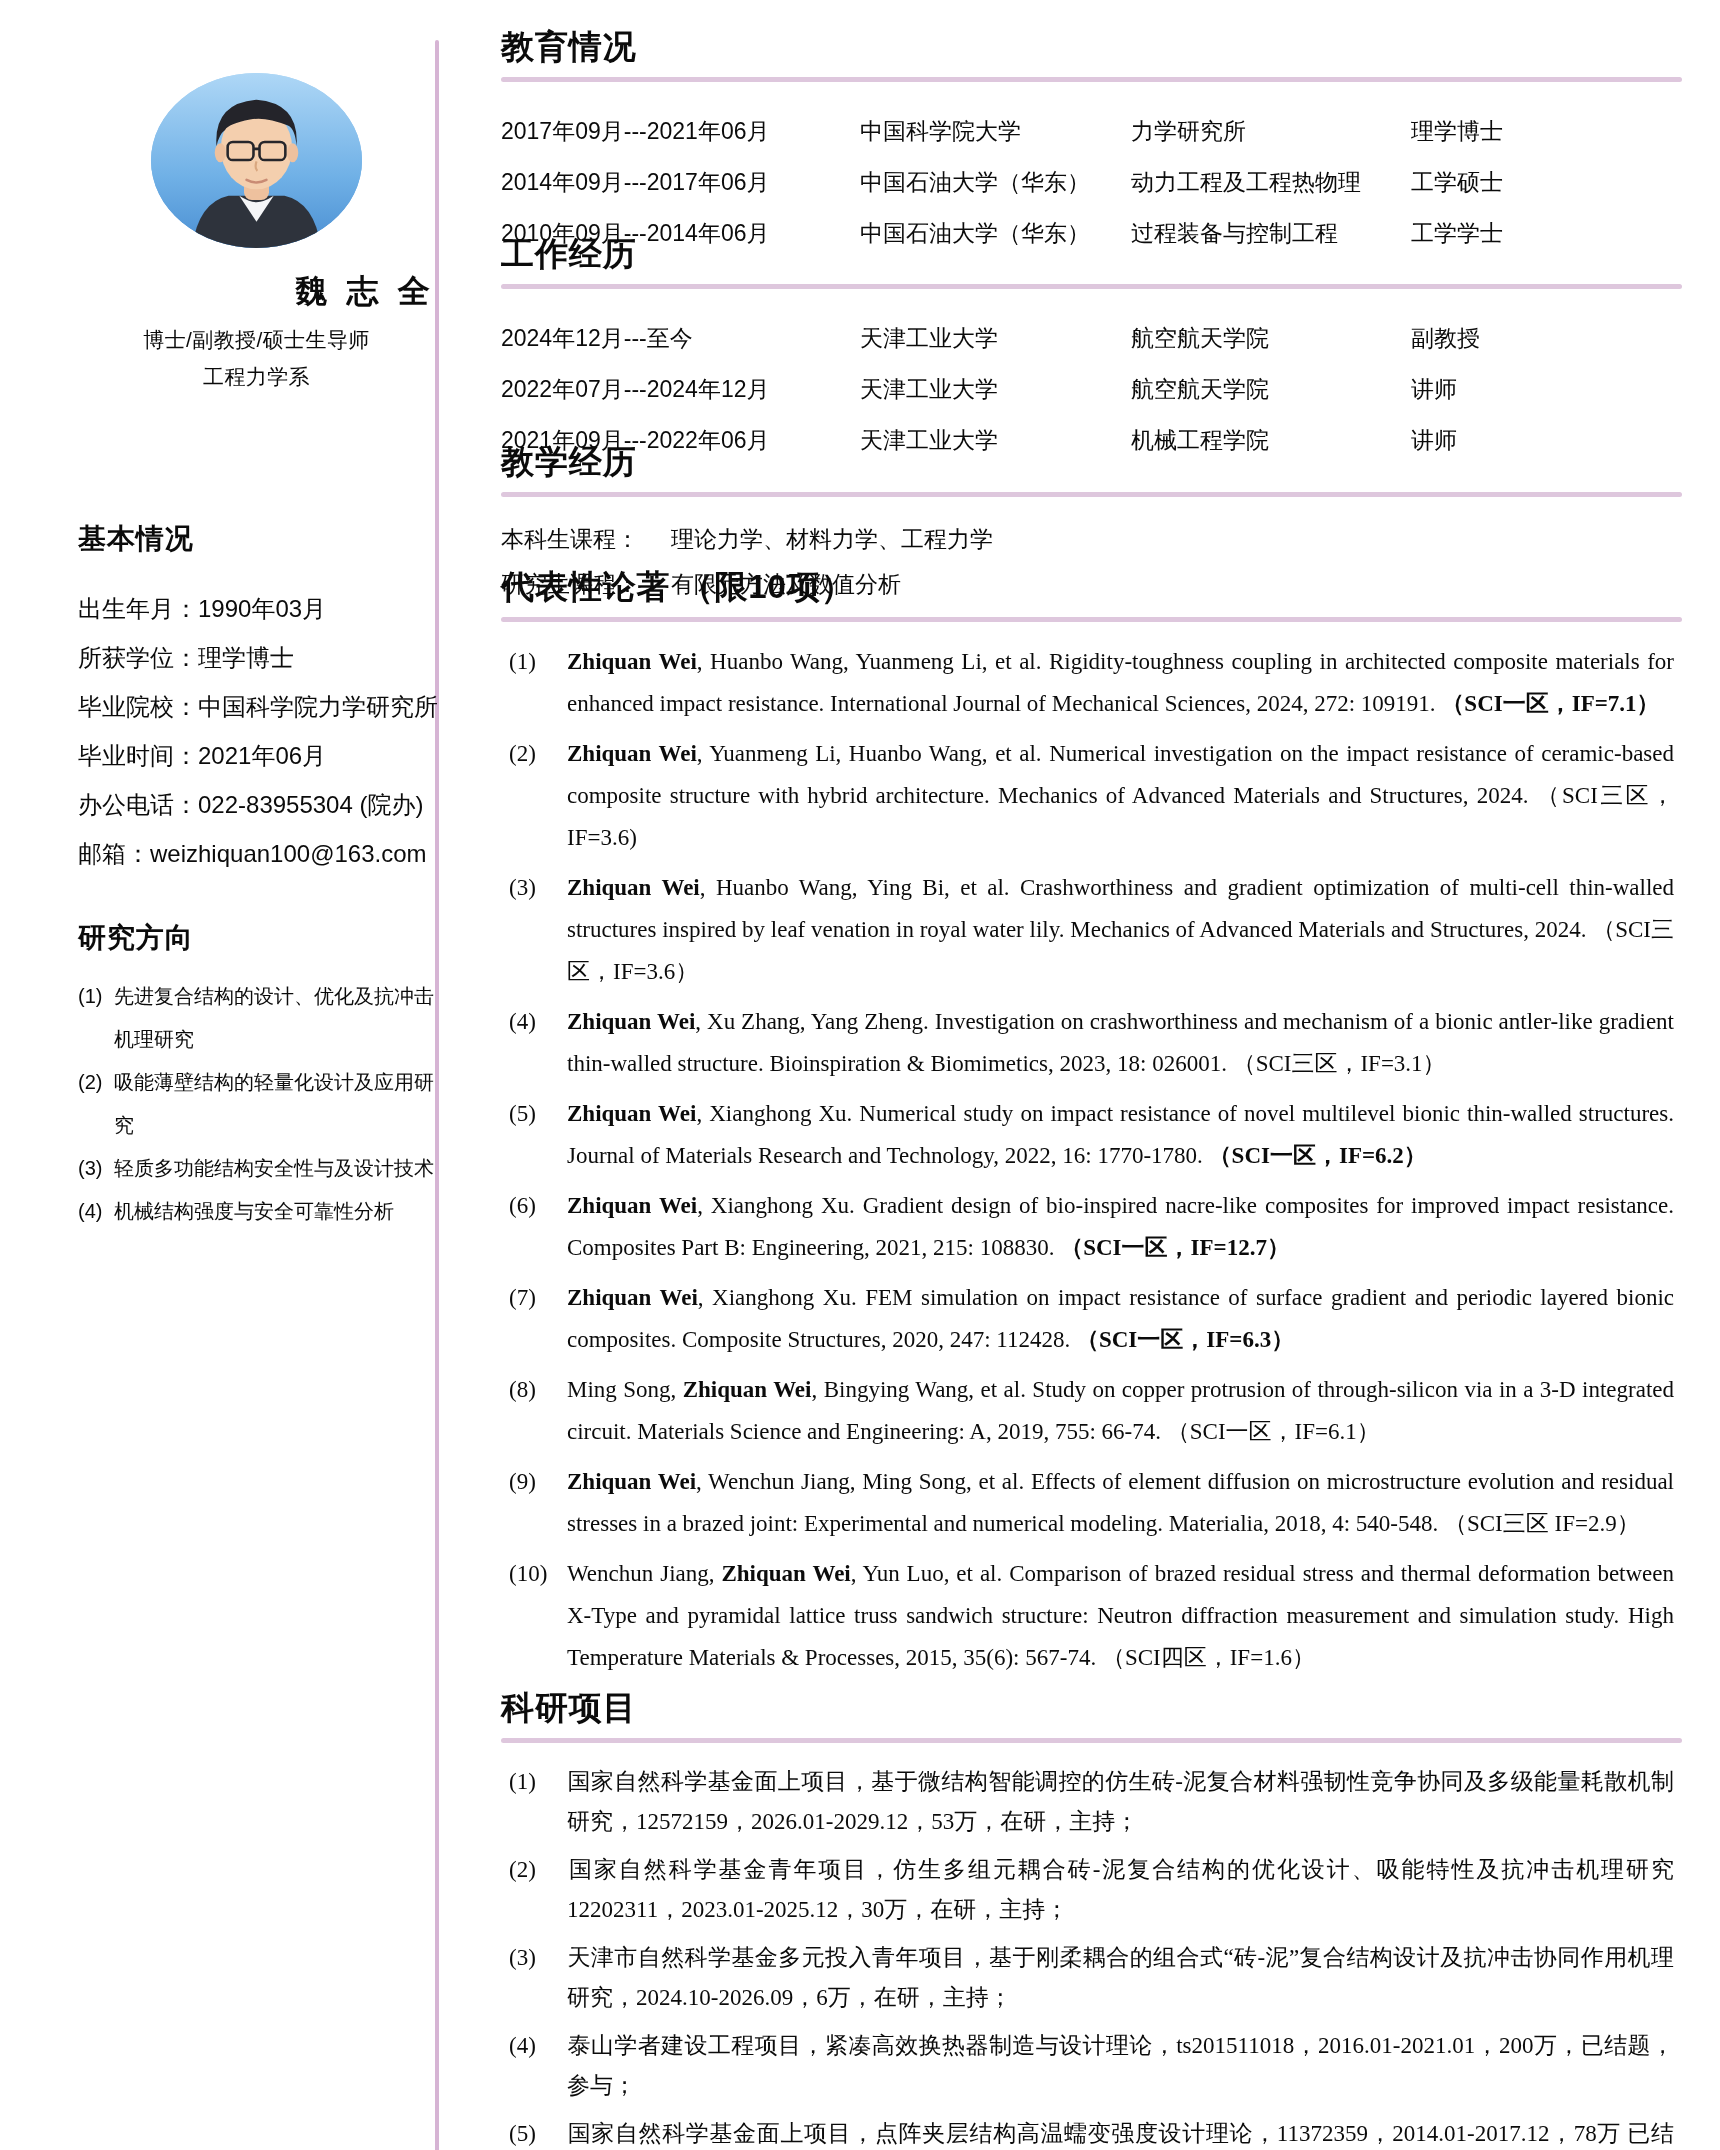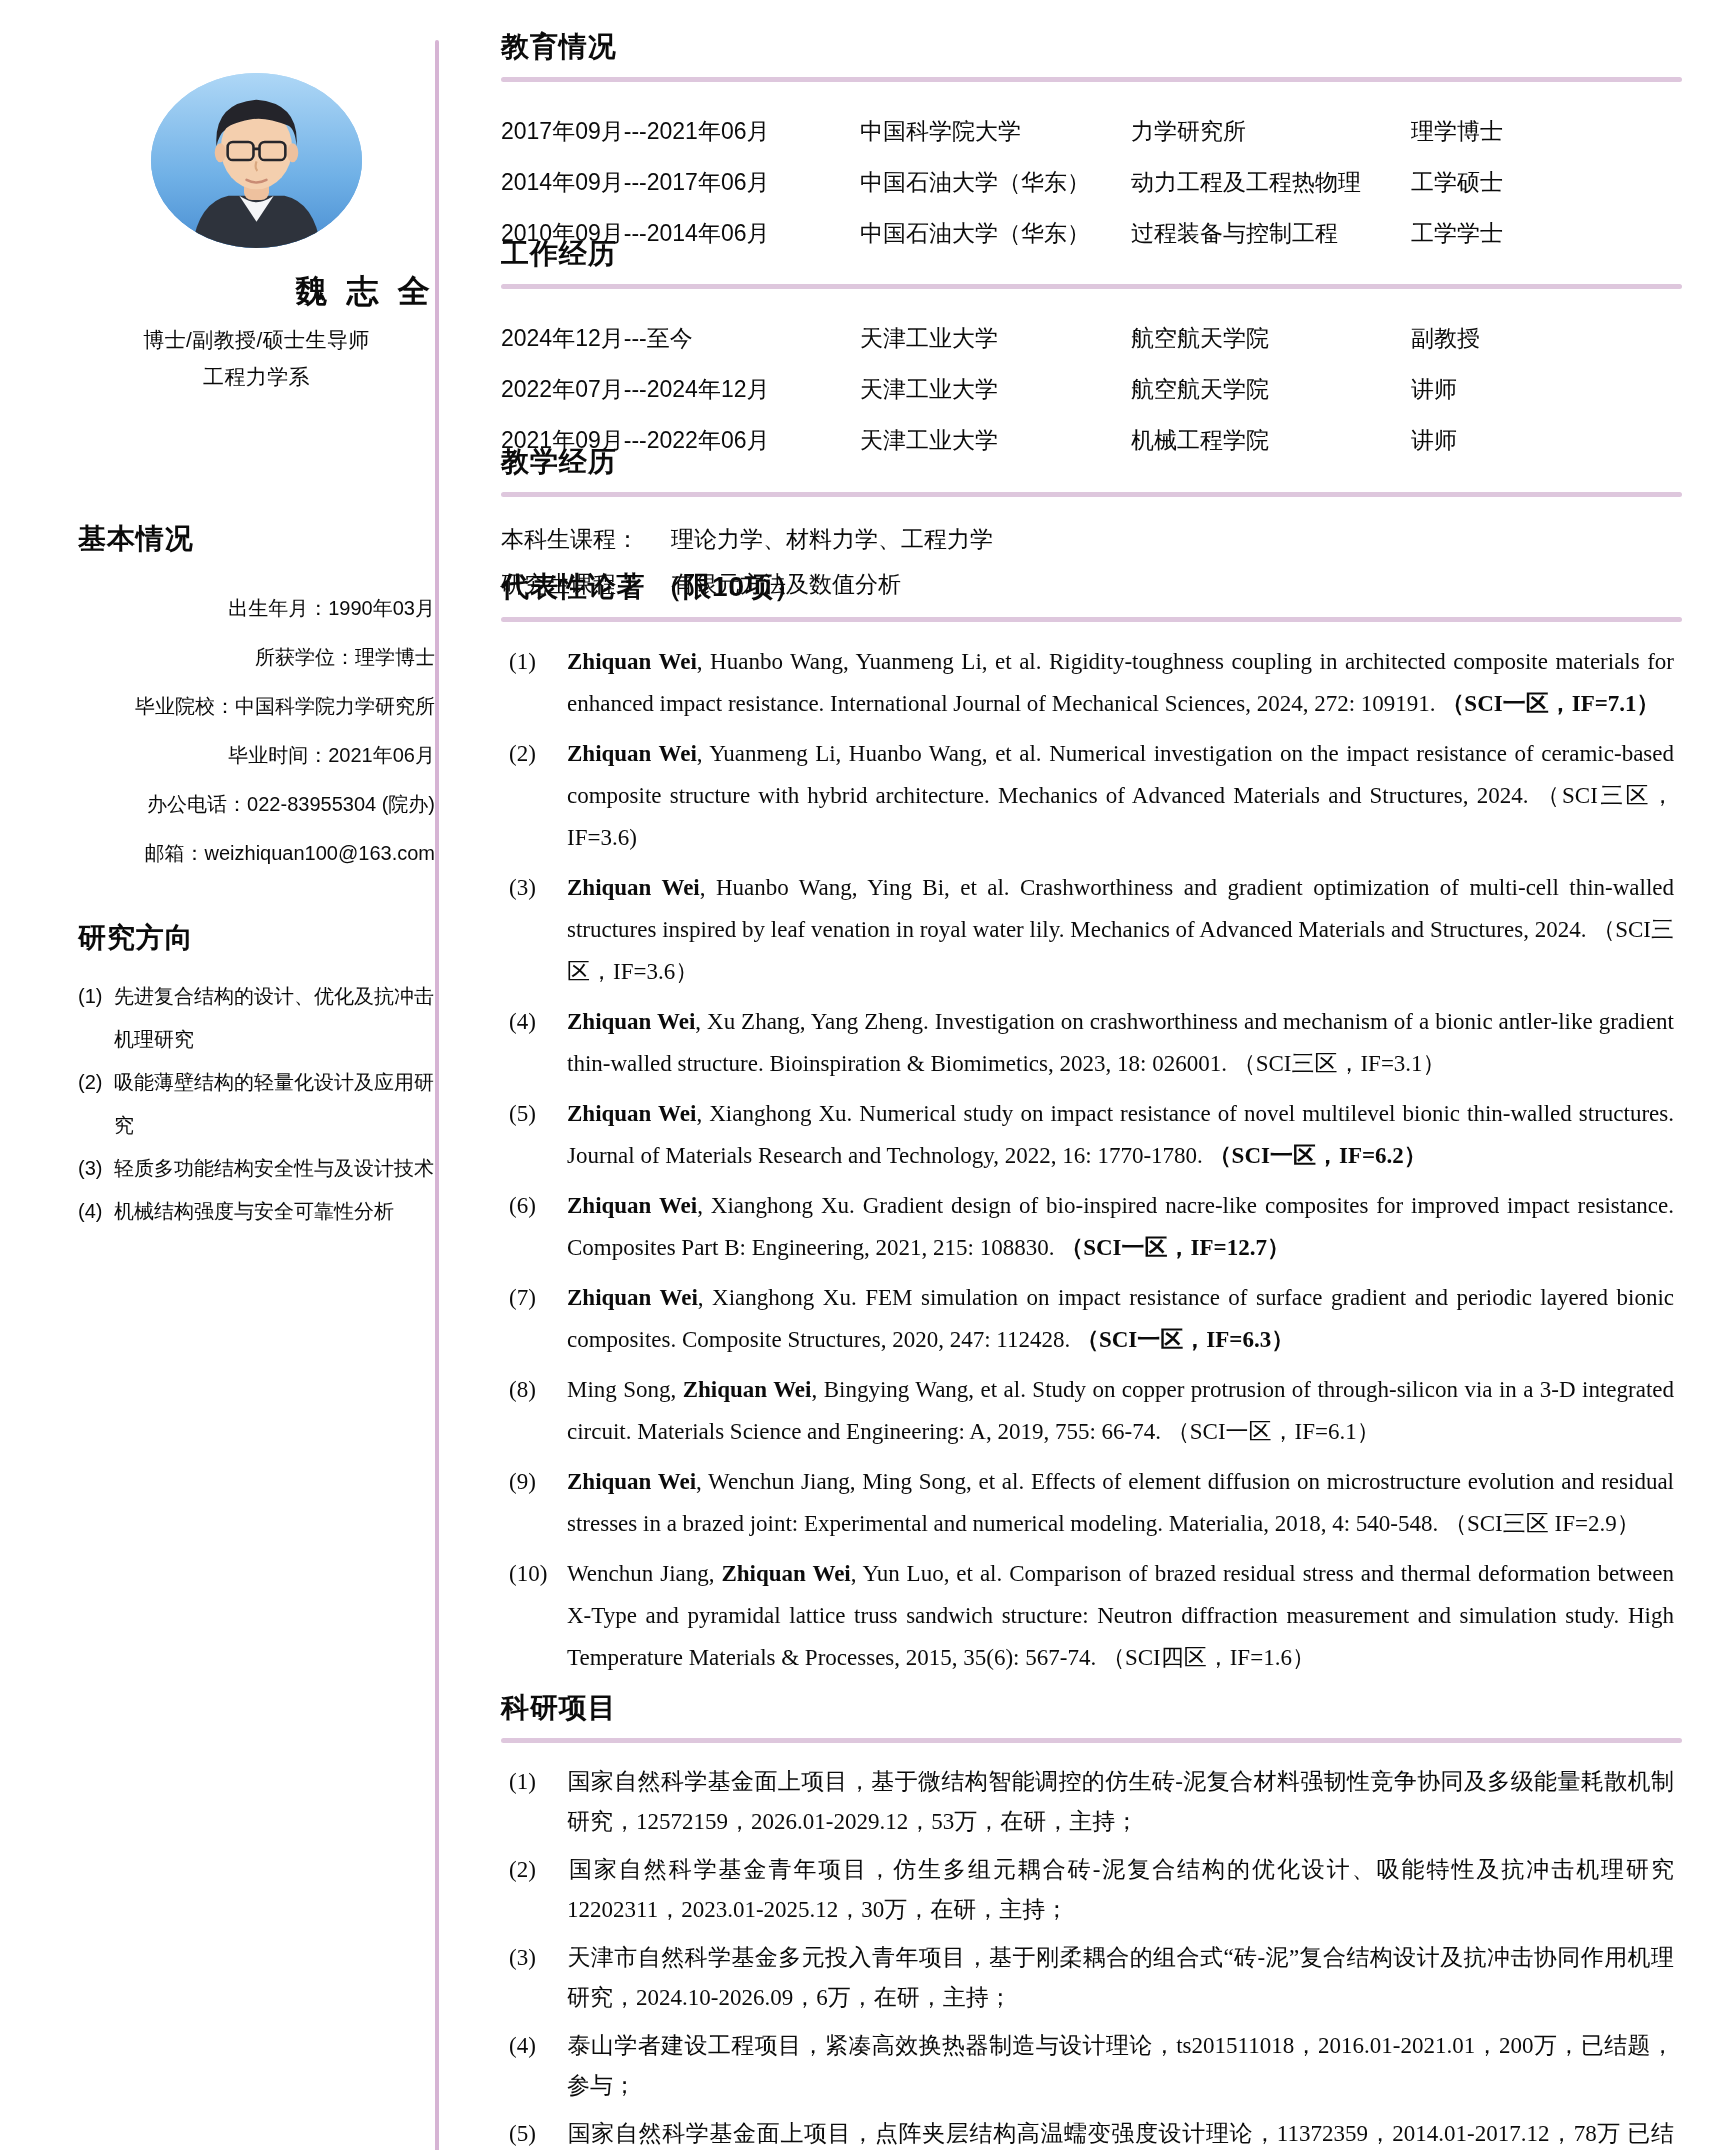--- a/index.html
+++ b/index.html
@@ -12,30 +12,30 @@
 
   
   .sidebar{position:absolute;left:78px;top:73px;width:357px;}
   .photo{width:211px;height:175px;border-radius:50%;overflow:hidden;margin:0 auto;
          background:linear-gradient(180deg,#a8d4f5 0%,#6fb0e6 55%,#4a8ed2 100%);}
   .name{margin-top:22.4px;text-align:right;font-size:32px;font-weight:bold;letter-spacing:5.2px;}
   .subtitle{margin-top:11.2px;text-align:center;font-size:21px;letter-spacing:0.4px;}
   .subtitle.dept{margin-top:9.5px;}
   .side-h{margin:0;margin-top:129px;font-size:28px;font-weight:bold;letter-spacing:0.9px;}
   .info-list{margin-top:26px;}
-  .info-item{font-size:20px;line-height:49px;white-space:nowrap;text-align:right;}
+  .info-item{font-size:24px;line-height:49px;white-space:nowrap;}
   .side-h.rd{margin-top:41px;}
   .rd-list{margin-top:18px;}
   .rd-item{display:flex;font-size:20px;line-height:43px;}
   .rd-num{flex:0 0 36px;}
   .rd-text{flex:1;}
 
   
   .sec{position:absolute;left:501px;width:1181px;}
-  .sec h2{margin:0;font-size:28px;font-weight:bold;line-height:30px;letter-spacing:0.9px;}
+  .sec h2{margin:0;font-size:33px;font-weight:bold;line-height:30px;letter-spacing:0.9px;}
   .bar{height:5.2px;background:#dec7dd;border-radius:3px;margin-top:14.6px;}
 
   .tbl{margin-top:24px;}
   .tbl-row{display:grid;grid-template-columns:359px 271px 280px auto;
            font-size:23px;line-height:51px;white-space:nowrap;}
 
   .teach{margin-top:20.6px;}
   .teach-row{display:flex;font-size:23px;line-height:45px;white-space:nowrap;}
   .teach-label{flex:0 0 170px;}
 

